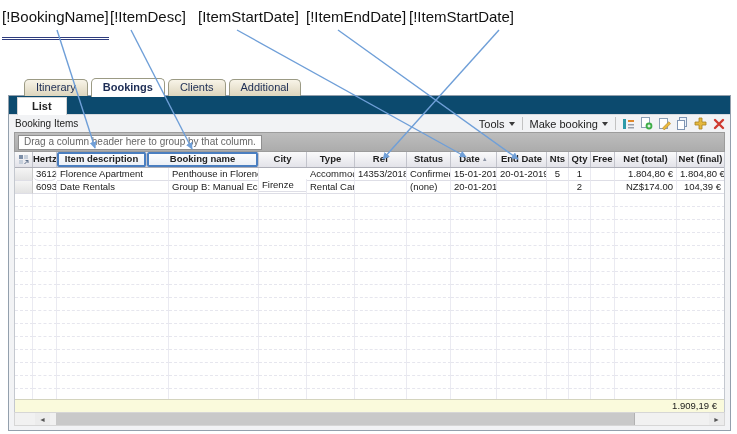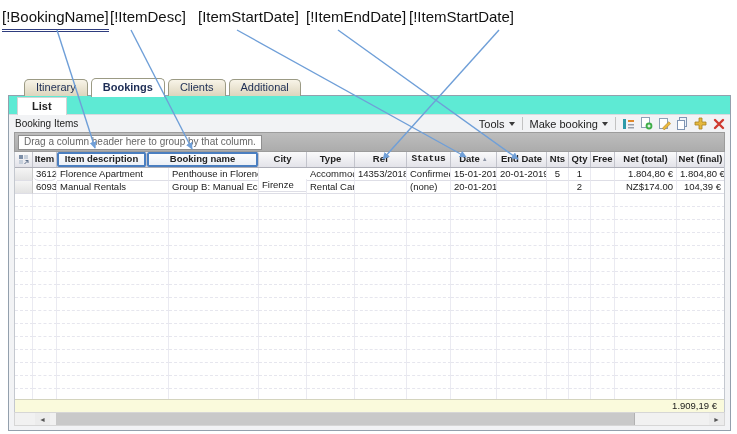--- a/index.html
+++ b/index.html
@@ -1,33 +1,33 @@
 <!DOCTYPE html>
 <html><head>
 <meta charset="utf-8">
 <style>
   html,body{margin:0;padding:0;background:#fff;}
   .page{position:relative;width:737px;height:434px;background:#fff;overflow:hidden;
         font-family:"Liberation Sans",sans-serif;}
   
   .anno-label{position:absolute;top:8px;font-size:15px;color:#111;white-space:nowrap;}
-  .anno-label.dbl{border-bottom:3px double #2e3c7e;padding-bottom:4px;}
+  .anno-label.dbl{border-bottom:3px double #2e3c7e;padding-bottom:12px;}
   #arrow-overlay{position:absolute;left:0;top:0;width:737px;height:434px;pointer-events:none;z-index:50;}
   
   #window{position:absolute;left:8px;top:78px;width:723px;height:353px;}
   .tabstrip{position:absolute;left:4px;top:0;height:18px;width:100%;display:flex;align-items:center;
             padding-left:12px;box-sizing:border-box;z-index:2;}
   .tab{height:16px;line-height:15px;padding:0 11px;font-size:11px;color:#1d2d55;
        background:linear-gradient(#f8f4e8,#ddd5bd);border:1px solid #9b9a84;border-bottom:none;
        border-radius:5px 5px 0 0;margin-right:3px;white-space:nowrap;}
   .tab.active{background:#fff;font-weight:bold;height:18px;line-height:17px;position:relative;z-index:3;}
   .panel{position:absolute;left:0;top:17px;right:0;bottom:0;background:#f2f3f5;
          border:1px solid #93a0ad;display:flex;flex-direction:column;z-index:1;}
   
-  .liststrip{height:18px;background:#5eead4;border-bottom:1px solid #d8dade;position:relative;flex:none;text-decoration:underline;}
+  .liststrip{height:18px;background:#0c4a6e;border-bottom:1px solid #d8dade;position:relative;flex:none;text-decoration:underline;}
   .subtab{position:absolute;left:8px;top:1px;height:17px;line-height:16px;padding:0 14px;background:#fff;
           border:1px solid #d4d4d4;border-bottom:none;font-weight:bold;font-size:11px;color:#222;}
   
   .itemsbar{height:17px;flex:none;display:flex;align-items:center;justify-content:space-between;
             padding:0 4px 0 6px;}
   .items-title{font-size:10px;color:#222;}
   .toolbar{display:flex;align-items:center;gap:5px;font-size:11px;color:#222;}
   .dropdown{display:flex;align-items:center;gap:4px;padding:0 2px;cursor:default;}
   .caret{width:0;height:0;border-left:3px solid transparent;border-right:3px solid transparent;
          border-top:4px solid #3a3a3a;}
@@ -170,27 +170,27 @@
       </div>
 
       <div class="gridarea">
         <div class="ghead" id="ghead">
             <div class="hc" style="width: 18px;"><svg width="11" height="11" style="margin-top:2px">
                 <rect x="1" y="1" width="4" height="4" fill="#7d8fa8"></rect>
                 <rect x="6" y="1" width="4" height="4" fill="#c6cfdb"></rect>
                 <rect x="1" y="6" width="4" height="4" fill="#c6cfdb"></rect>
                 <path d="M6.5 10 L10 6.5 M10 6.5 l-2.5 0 M10 6.5 l0 2.5" stroke="#5a6d88" stroke-width="1" fill="none"></path>
               </svg></div>
-            <div class="hc" style="width: 24px;"><span>Item</span></div>
+            <div class="hc" style="width: 24px;"><span>Hertz</span></div>
             <div class="hc hl" style="width: 90px;"><span>Item description</span></div>
             <div class="hc hl" style="width: 112px;"><span>Booking name</span></div>
             <div class="hc" style="width: 48px;"><span>City</span></div>
             <div class="hc" style="width: 48px;"><span>Type</span></div>
             <div class="hc" style="width: 52px;"><span>Ref</span></div>
-            <div class="hc" style="width: 44px; font-family: Liberation Mono, monospace;"><span>Status</span></div>
+            <div class="hc" style="width: 44px;"><span>Status</span></div>
             <div class="hc" style="width: 46px;"><span>Date</span><span class="sortmark">▲</span></div>
             <div class="hc" style="width: 50px;"><span>End Date</span></div>
             <div class="hc" style="width: 22px;"><span>Nts</span></div>
             <div class="hc" style="width: 22px;"><span>Qty</span></div>
             <div class="hc" style="width: 24px;"><span>Free</span></div>
             <div class="hc" style="width: 62px;"><span>Net (total)</span></div>
             <div class="hc" style="width: 48px;"><span>Net (final)</span></div>
           </div>
         <div class="rowsbox" id="rowsbox">
             <div class="r data">
@@ -206,21 +206,21 @@
               <div class="c" style="width: 50px; text-align: center;">20-01-2019</div>
               <div class="c" style="width: 22px; text-align: center;">5</div>
               <div class="c" style="width: 22px; text-align: center;">1</div>
               <div class="c" style="width: 24px; text-align: center;"></div>
               <div class="c" style="width: 62px; text-align: right;">1.804,80 €</div>
               <div class="c" style="width: 48px; text-align: right;">1.804,80 €</div>
             </div>
             <div class="r data">
               <div class="c sel" style="width: 18px; text-align: center;"></div>
               <div class="c" style="width: 24px; text-align: center;">6093</div>
-              <div class="c" style="width: 112px; text-align: left;">Manual Rentals</div>
+              <div class="c" style="width: 112px; text-align: left;">Date Rentals</div>
               <div class="c" style="width: 90px; text-align: left;">Group B: Manual Economy...</div>
               <div class="c" style="width: 48px; text-align: left;"></div>
               <div class="c" style="width: 48px; text-align: left;">Rental Car</div>
               <div class="c" style="width: 52px; text-align: left;"></div>
               <div class="c" style="width: 44px; text-align: left;">(none)</div>
               <div class="c" style="width: 46px; text-align: center;">20-01-2019</div>
               <div class="c" style="width: 50px; text-align: center;"></div>
               <div class="c" style="width: 22px; text-align: center;"></div>
               <div class="c" style="width: 22px; text-align: center;">2</div>
               <div class="c" style="width: 24px; text-align: center;"></div>

